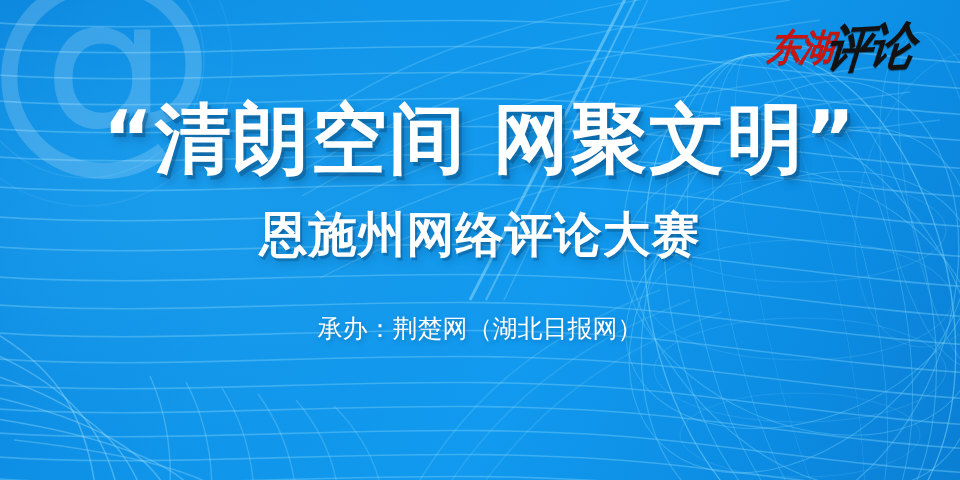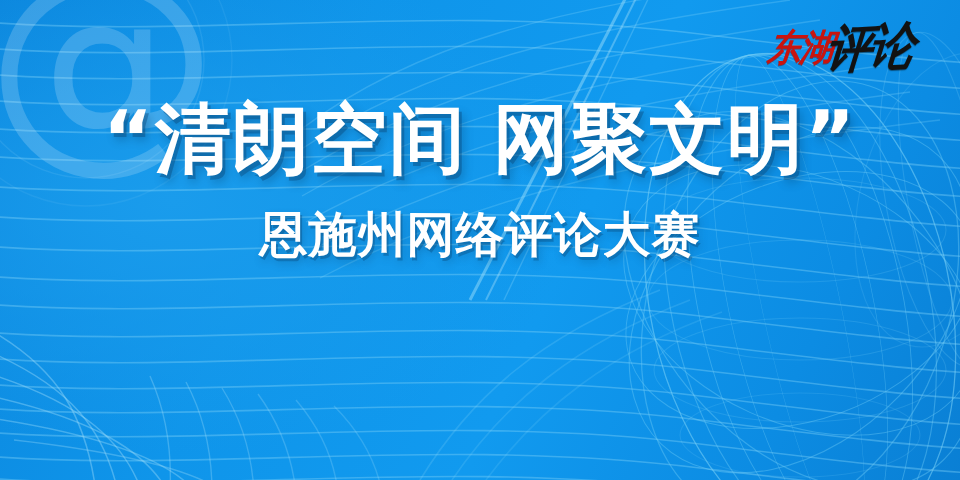--- a/index.html
+++ b/index.html
@@ -269,16 +269,17 @@
 
   <div class="content">
 
     <div class="main-title">
       <span>“</span><span>清朗空间</span><span class="gap"></span><span>网聚文明</span><span>”</span>
     </div>
 
     <div class="sub-title">恩施州网络评论大赛</div>
 
     <div class="credits">
+      <div class="credit-line">承办：荆楚网（湖北日报网）</div>
     </div>
 
   </div>
 </div>
 
 </body></html>

